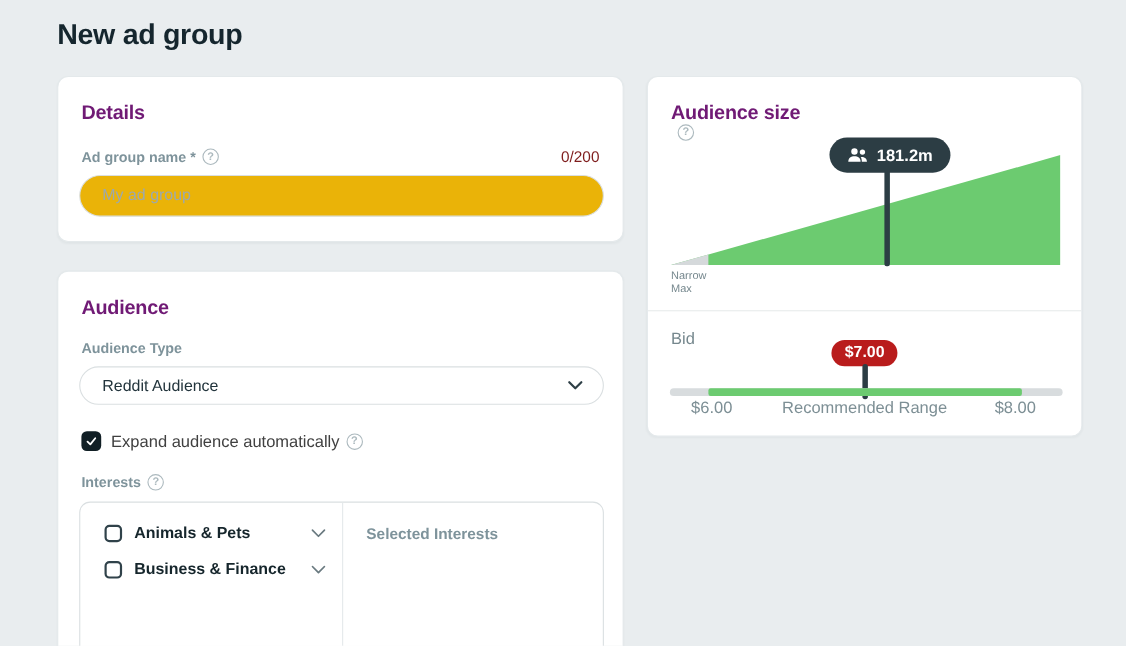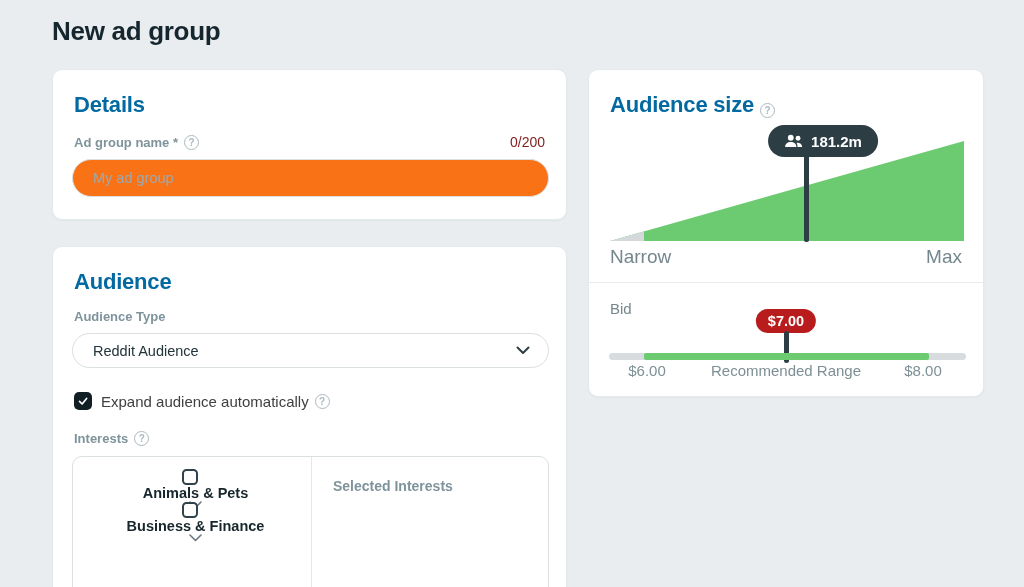--- a/index.html
+++ b/index.html
@@ -16,40 +16,40 @@
   }
   .card {
     position: absolute; background: #FFFFFF;
     border: 1px solid #E4E9EB; border-radius: 10px;
     box-shadow: 0 1px 2px rgba(30,50,60,0.04);
   }
   .details-card  { left: 52px; top: 69px;  width: 515px; height: 151px; }
   .audience-card { left: 52px; top: 246px; width: 515px; height: 420px; }
   .size-card     { left: 588px; top: 69px; width: 396px; height: 328px; }
 
-  .card h2 { font-size: 22px; font-weight: 700; color: #0369a1; letter-spacing: -0.2px; }
+  .card h2 { font-size: 18px; font-weight: 700; color: #701a75; letter-spacing: -0.2px; }
   .details-card h2  { position: absolute; left: 21px; top: 22px; }
   .audience-card h2 { position: absolute; left: 21px; top: 22px; }
 
   .field-label { font-size: 13px; font-weight: 700; color: #7E939B; }
   .help-icon {
     display: inline-flex; align-items: center; justify-content: center;
     width: 15px; height: 15px; border: 1.3px solid #ACB9BE; border-radius: 50%;
     color: #ACB9BE; font-size: 10px; font-weight: 700; margin-left: 6px;
     flex: 0 0 auto;
   }
   .label-row {
     position: absolute; left: 21px; right: 21px; top: 64px;
     display: flex; justify-content: space-between; align-items: center;
   }
   .label-group { display: inline-flex; align-items: center; }
   .char-counter { font-size: 14px; color: #7f1d1d; }
   .text-input {
     position: absolute; left: 19px; top: 89px; width: 477px; height: 38px;
-    border: 1px solid #DADFE1; border-radius: 19px; background: #f97316;
+    border: 1px solid #DADFE1; border-radius: 19px; background: #eab308;
     padding: 0 20px; font-size: 14.5px; color: #22343C; outline: none;
     font-family: "Liberation Sans", sans-serif;
   }
   .text-input::placeholder { color: #9CA9AE; }
 
   .type-label { position: absolute; left: 21px; top: 62px; }
   .select-box {
     position: absolute; left: 19px; top: 86px; width: 477px; height: 35px;
     border: 1px solid #DADFE1; border-radius: 17.5px; background: #fff;
     display: flex; align-items: center; justify-content: space-between;
@@ -74,45 +74,44 @@
     position: absolute; left: 19px; top: 209px; width: 477px; height: 300px;
     border: 1px solid #DADFE1; border-radius: 10px; background: #fff;
     display: flex; overflow: hidden;
   }
   .interests-left { width: 238px; padding-top: 12px; }
   .interests-right { flex: 1; border-left: 1px solid #E4E8EA; padding: 20px 0 0 21px; }
   .selected-interests-title { font-size: 14px; font-weight: 700; color: #7E939B; }
   .interest-row {
     height: 32.5px; display: flex; align-items: center; padding: 0 15px 0 22px;
     cursor: pointer;
-    flex-direction: column;
   }
   .interest-checkbox {
     width: 16px; height: 16px; border: 2px solid #30424A; border-radius: 4.5px;
     background: #fff; margin-right: 11px; flex: 0 0 auto;
   }
   .interest-name { font-size: 14.5px; font-weight: 600; color: #16262C; flex: 1; }
   .interest-chevron { flex: 0 0 auto; display: inline-flex; }
 
-  .size-header { position: absolute; left: 21px; top: 22px; display: flex; align-items: flex-end; }
+  .size-header { position: absolute; left: 21px; top: 22px; display: flex; align-items: flex-start; flex-direction: column; }
   .wedge-svg { position: absolute; left: 21px; top: 71px; }
   .size-marker-line {
     position: absolute; left: 215px; top: 84px; width: 5px; height: 88px;
     background: #2C3D44; border-radius: 2px;
   }
   .size-pill {
-    position: absolute; left: 234px; top: 55px; transform: translateX(-50%);
+    position: absolute; left: 220px; top: 55px; transform: translateX(-50%);
     height: 32px; background: #2C3D44; border-radius: 16px;
     display: flex; align-items: center; padding: 0 16px; gap: 8px;
     color: #fff; font-size: 15px; font-weight: 700; white-space: nowrap;
   }
   .size-axis {
     position: absolute; left: 21px; right: 21px; top: 176px;
     display: flex; justify-content: space-between;
-    font-size: 19px; color: #75878D;
+    font-size: 10px; color: #75878D; flex-direction: column;
   }
   .card-divider { position: absolute; left: 0; right: 0; top: 212px; height: 1px; background: #E8EBEC; }
 
   .bid-label { position: absolute; left: 21px; top: 230px; font-size: 15px; color: #75878D; }
   .bid-pill {
     position: absolute; left: 197px; top: 239px; transform: translateX(-50%);
     height: 24px; background: #b91c1c; border-radius: 12px;
     display: flex; align-items: center; padding: 0 12px;
     color: #fff; font-size: 14.5px; font-weight: 700; white-space: nowrap;
   }

